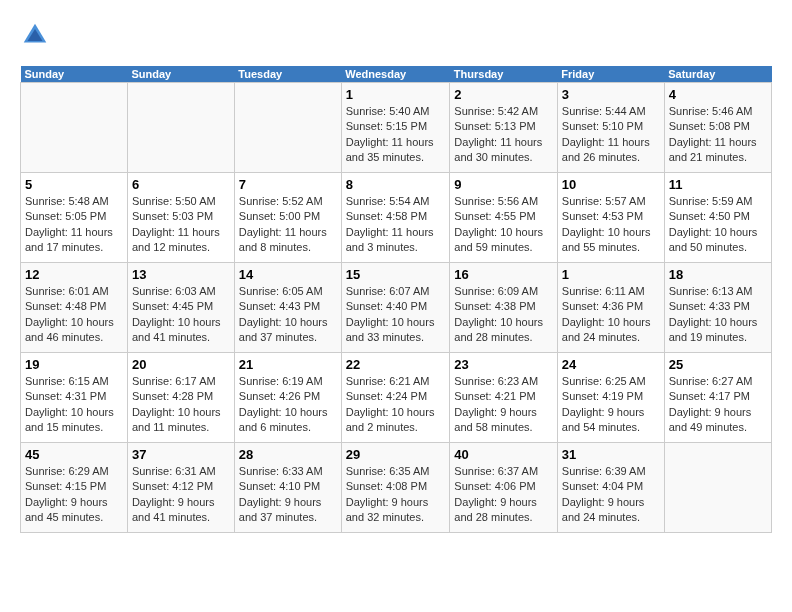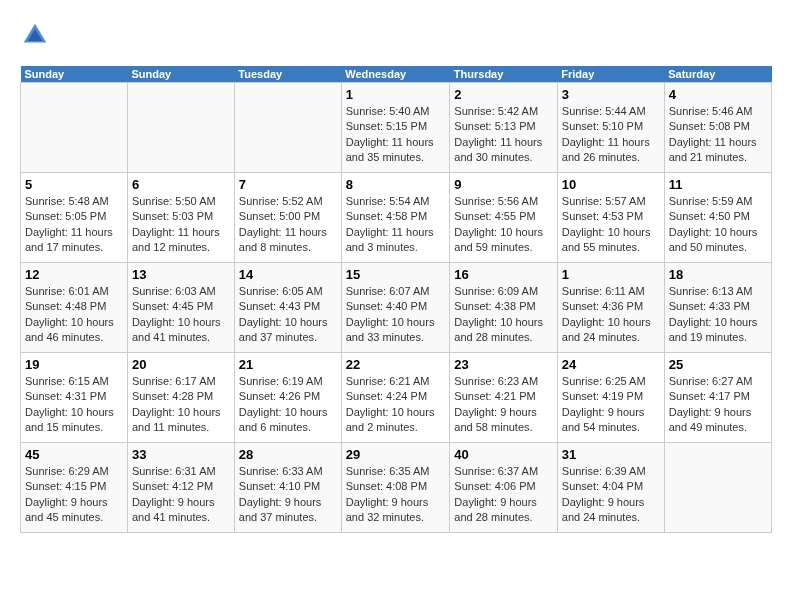--- a/index.html
+++ b/index.html
@@ -288,21 +288,21 @@
         </td>
       </tr>
       <tr>
         <td>
           <span class="day-number">45</span>
         <div class="day-info">
           Sunrise: 6:29 AM<br>Sunset: 4:15 PM<br>Daylight: 9 hours and 45 minutes.
         </div>
         </td>
         <td>
-          <span class="day-number">33</span>
+          <span class="day-number">37</span>
         <div class="day-info">
           Sunrise: 6:31 AM<br>Sunset: 4:12 PM<br>Daylight: 9 hours and 41 minutes.
         </div>
         </td>
         <td>
           <span class="day-number">28</span>
         <div class="day-info">
           Sunrise: 6:33 AM<br>Sunset: 4:10 PM<br>Daylight: 9 hours and 37 minutes.
         </div>
         </td>

